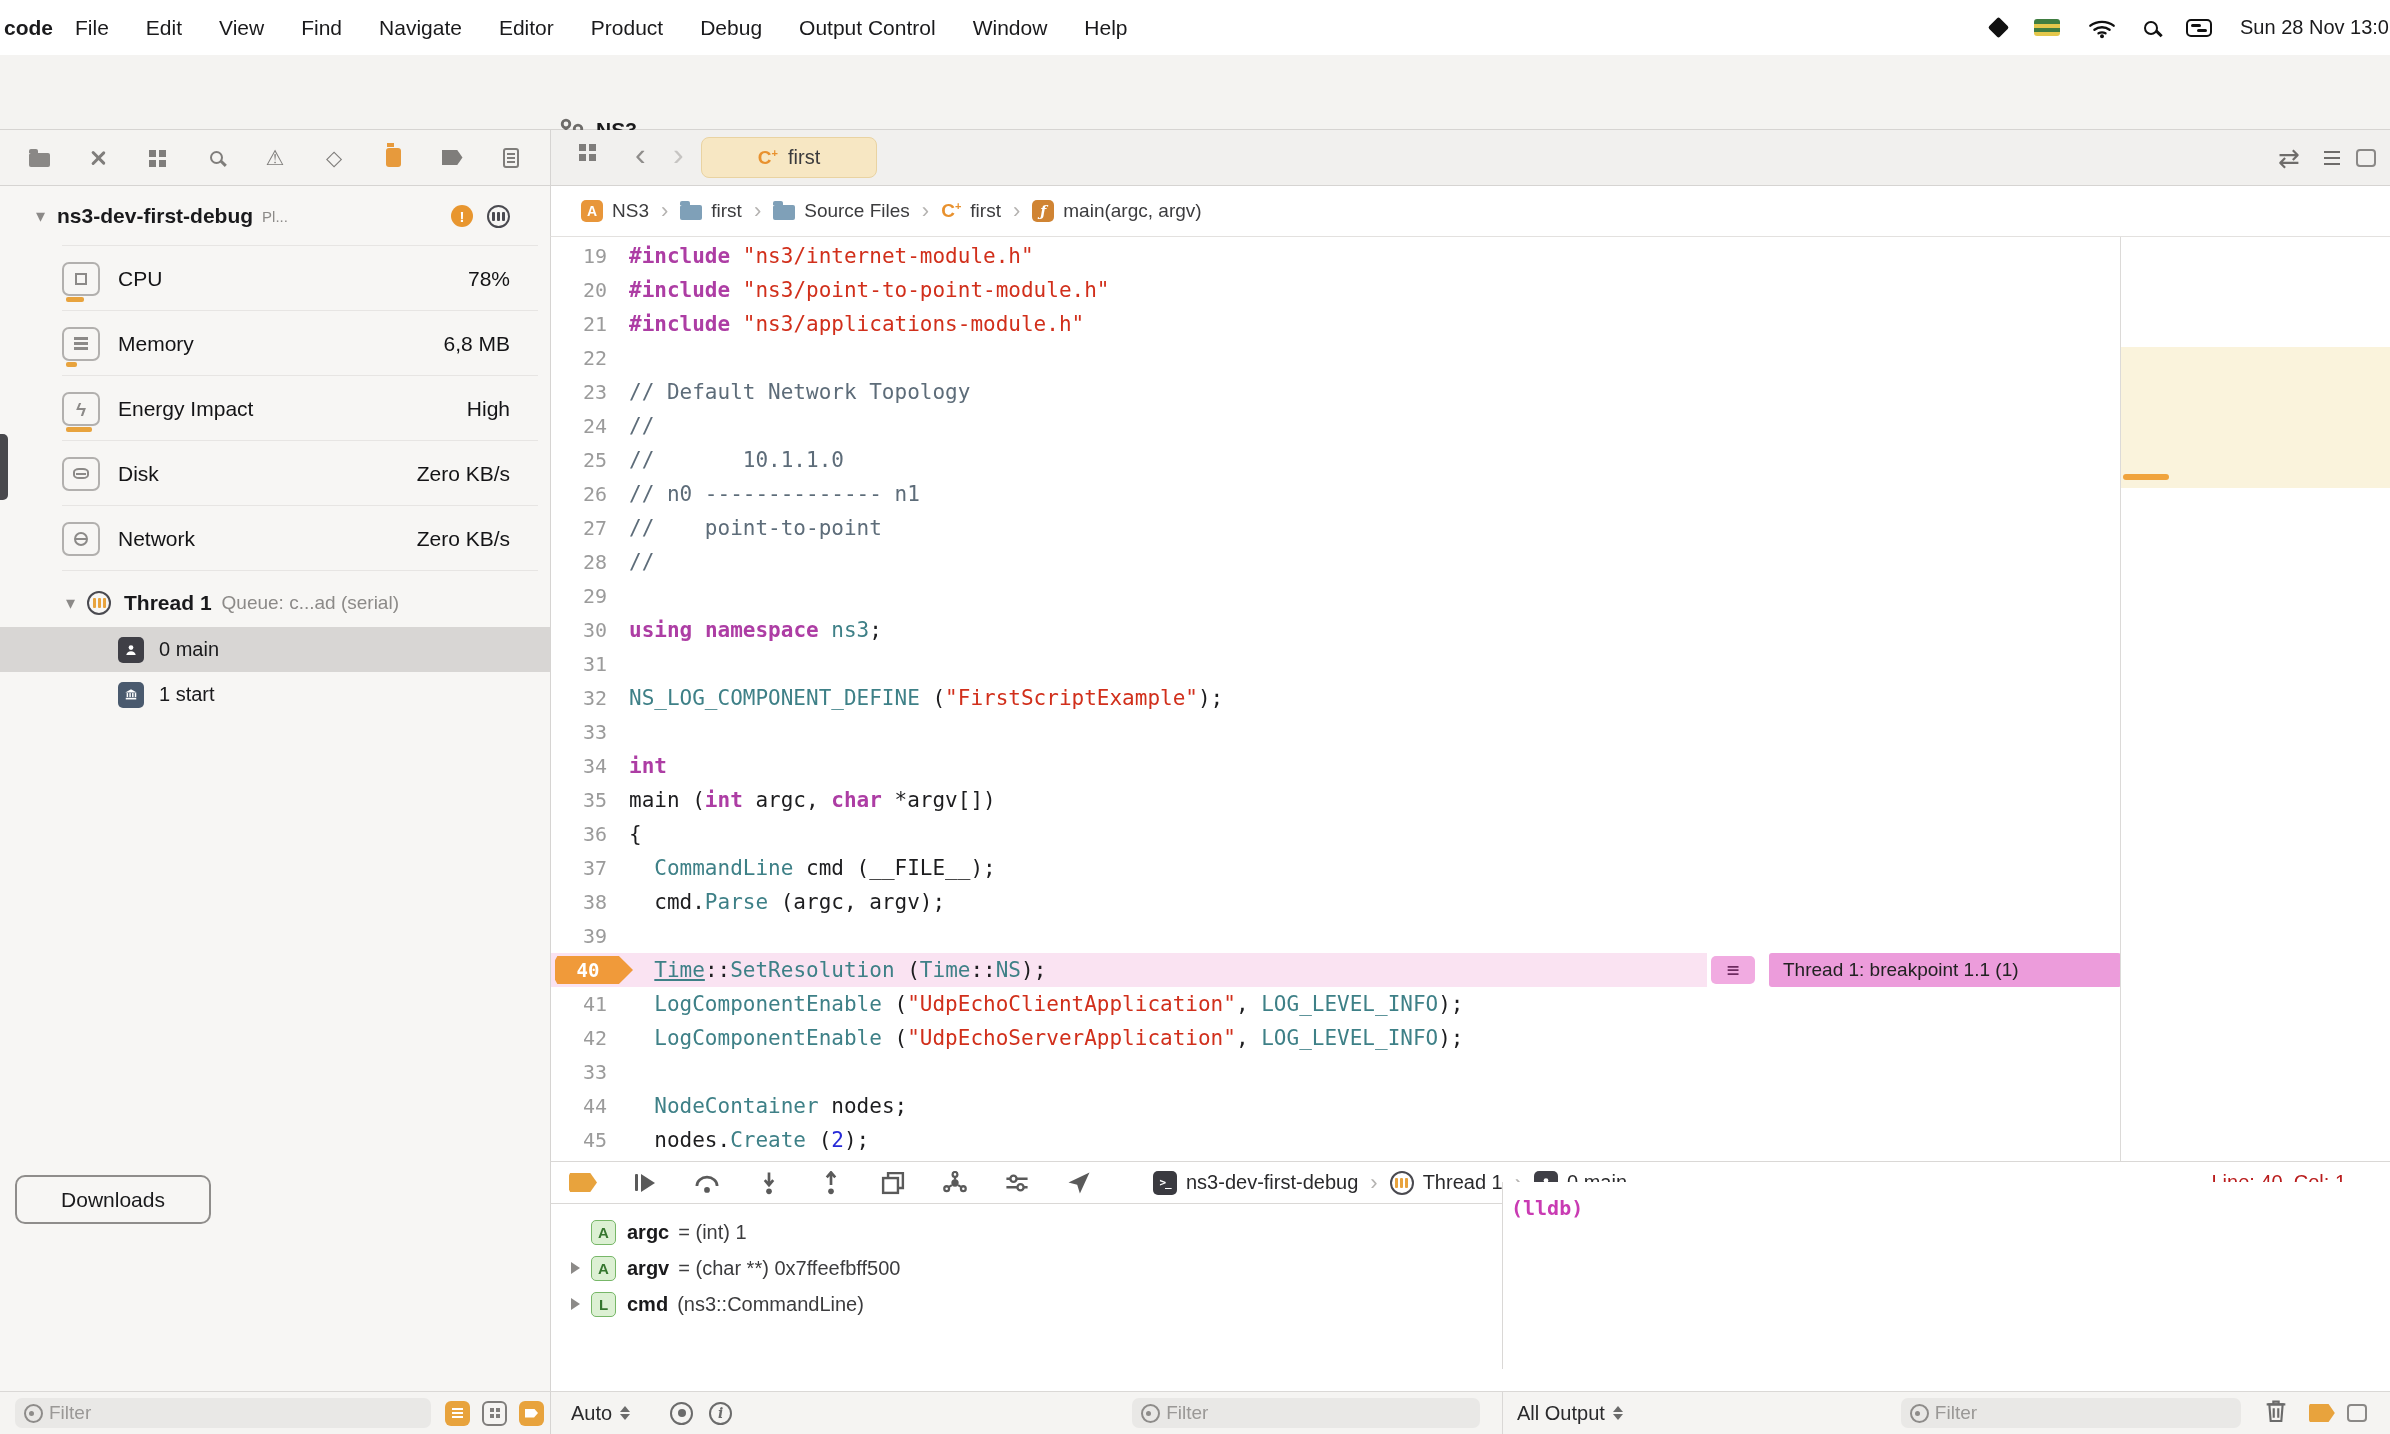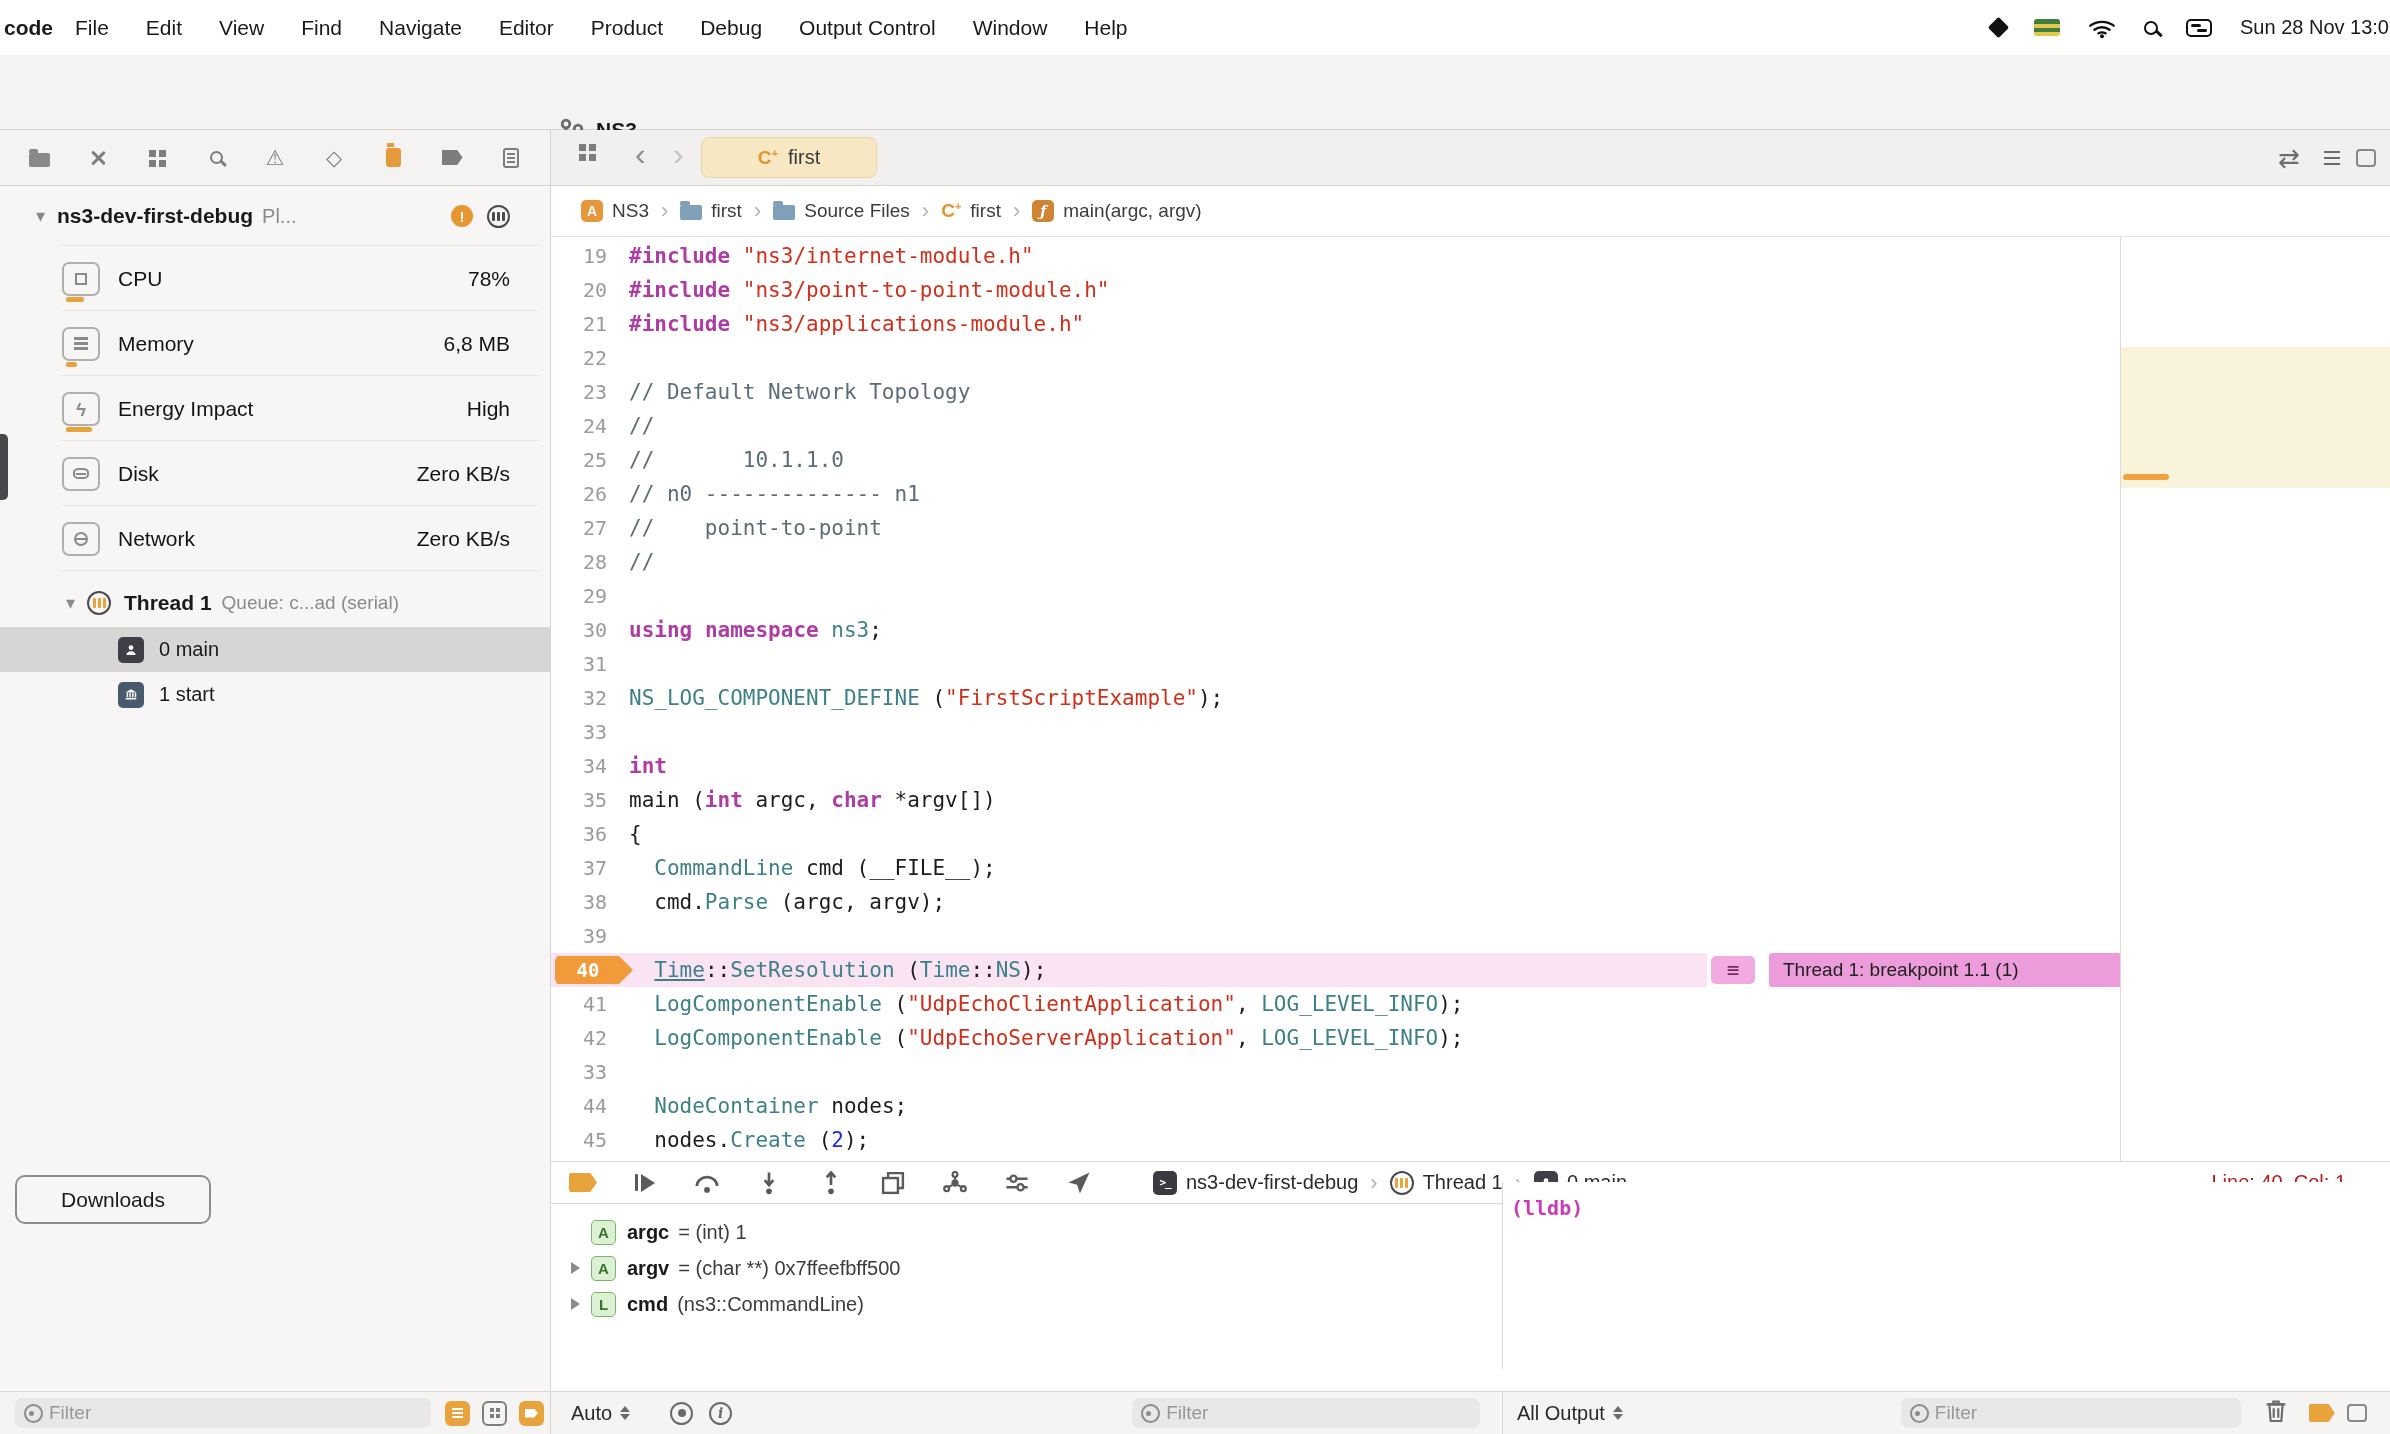--- a/index.html
+++ b/index.html
@@ -87,21 +87,21 @@
 .folder-ic::before{content:'';position:absolute;left:0;top:-4px;width:10px;height:4px;background:#7FA0B8;border-radius:2px 2px 0 0}
 .thread-ic{display:inline-flex;align-items:center;justify-content:center;gap:2px;width:24px;height:24px;border:2px solid #4A4A50;border-radius:50%}
 .thread-ic i{display:block;width:3px;height:10px;background:#E8A33D;border-radius:1px}
 
 
 .sidebar{position:absolute;left:0;top:186px;width:550px;height:1205px;background:#F7F6F4;overflow:hidden}
 .proc-row{height:60px;display:flex;align-items:center;padding:0 40px 0 36px;position:relative}
 .proc-row::after,.gauge-row::after{content:'';position:absolute;left:62px;right:12px;bottom:0;height:1px;background:#E7E5E3}
 .chev{color:#8C8A88;font-size:18px;margin-right:12px}
 .proc-name{font-weight:700;font-size:21px}
-.proc-detail{color:#8C8A88;font-size:20px;margin-left:9px}
+.proc-detail{color:#8C8A88;font-size:15px;margin-left:9px}
 .issue-ic{margin-left:auto;width:22px;height:22px;border-radius:50%;background:#E8962F;color:#fff;font-size:15px;font-weight:700;display:flex;align-items:center;justify-content:center}
 .gaugec-ic{margin-left:14px;display:inline-flex;align-items:center;justify-content:center;gap:2px;width:23px;height:23px;border:2px solid #4A4A50;border-radius:50%}
 .gaugec-ic i{display:block;width:3px;height:9px;background:#4A4A50;border-radius:1px}
 .gauge-row{height:65px;display:flex;align-items:center;padding-left:62px;position:relative;font-size:21px}
 .gicon{width:38px;height:34px;margin-right:18px;position:relative;display:flex;align-items:center;justify-content:center;border:2px solid #B2B0AE;border-radius:7px}
 .gbar{position:absolute;left:2px;bottom:-8px;height:5px;background:#E8A33D;border-radius:2px}
 .gi-cpu{width:12px;height:12px;border:2px solid #8C8A88}
 .gi-memory{width:14px;height:2.5px;background: #8C8A88;box-shadow:0 5px #8C8A88,0 -5px #8C8A88}
 .gi-energy::before{content:'ϟ';color:#8C8A88;font-size:19px;font-weight:700}
 .gi-disk{width:16px;height:11px;border:2px solid #8C8A88;border-radius:6px/4px;position:relative}

